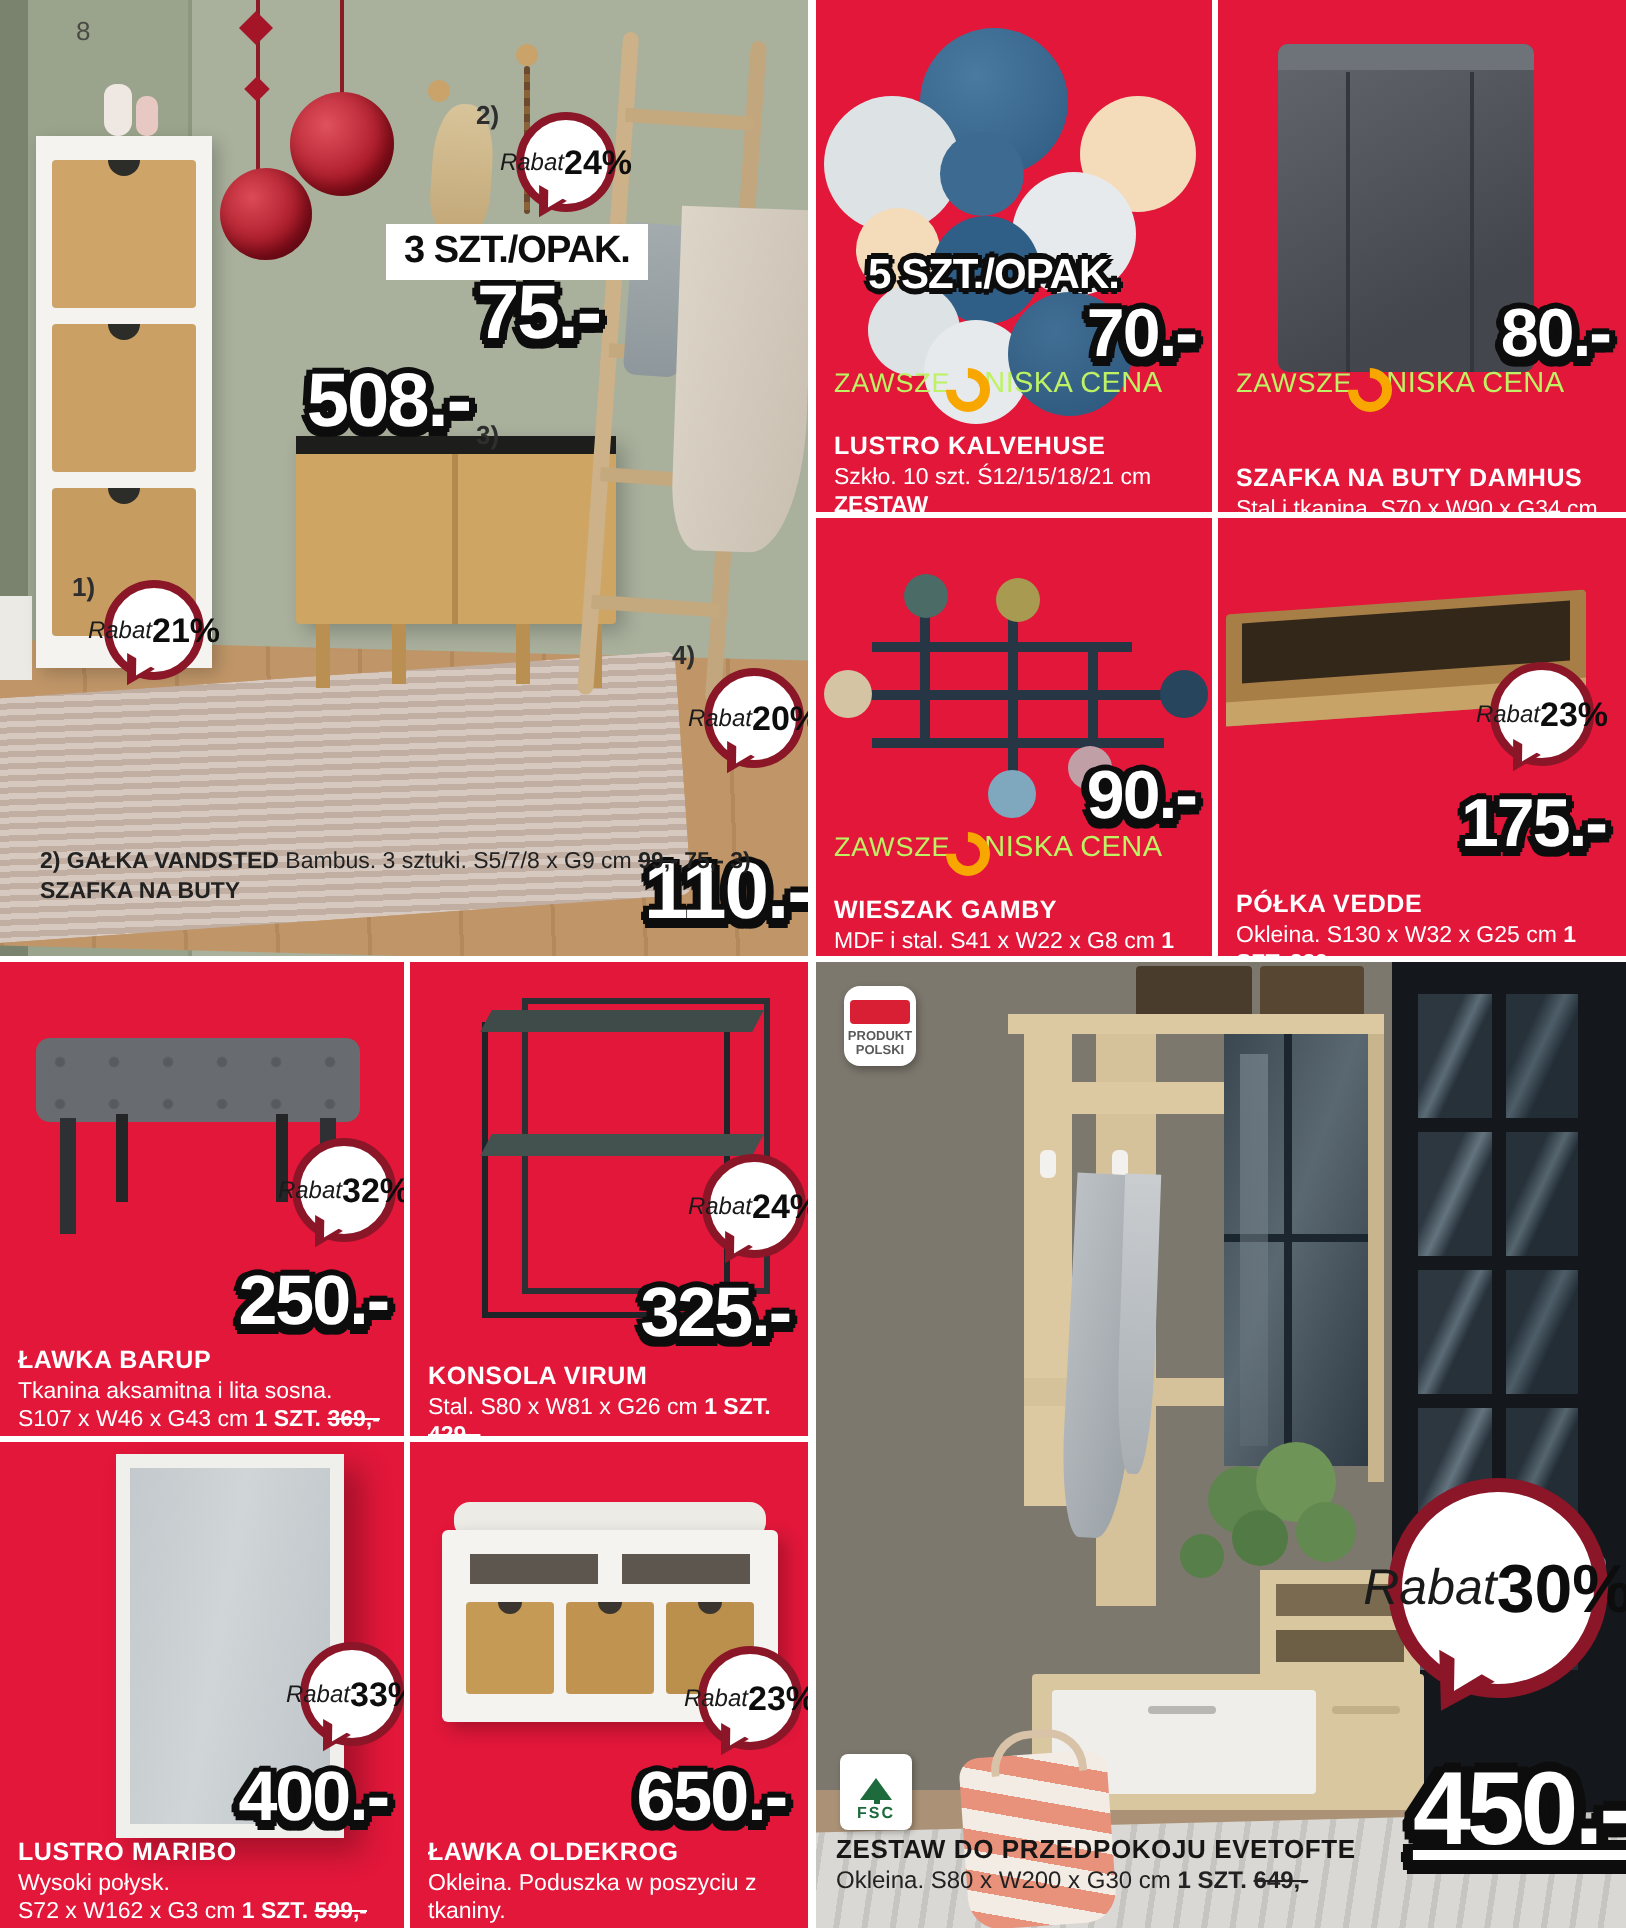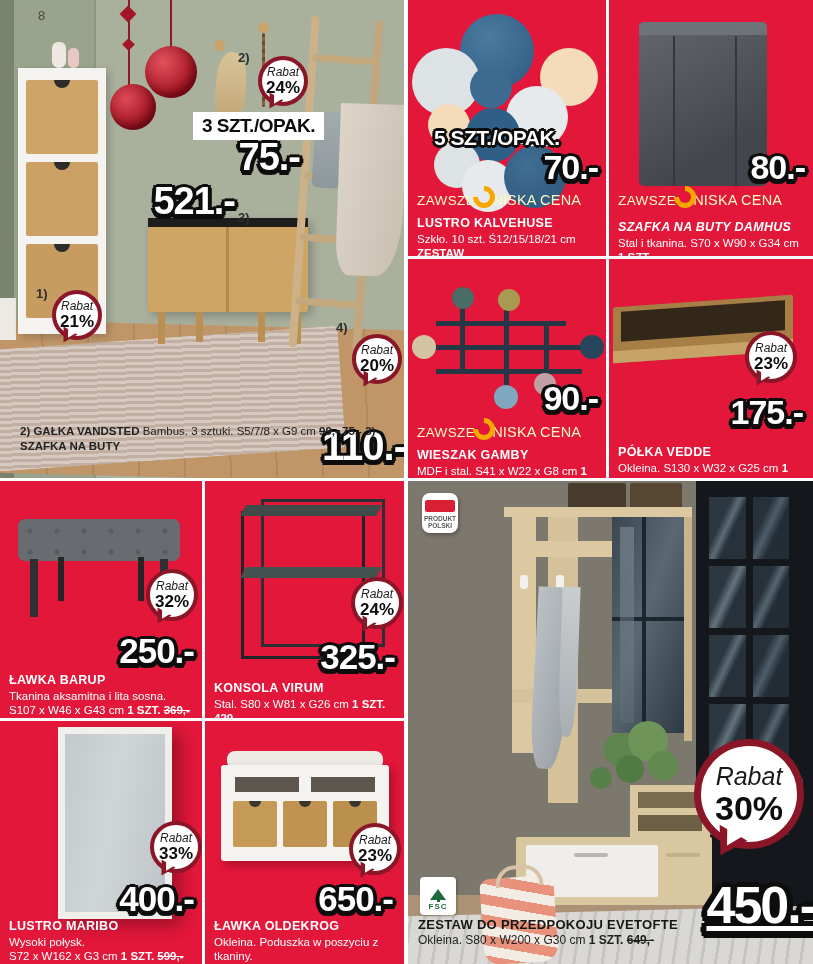--- a/index.html
+++ b/index.html
@@ -12,35 +12,35 @@
   
   .price{position:absolute;font-weight:700;color:#fff;letter-spacing:-1px;line-height:1;text-align:right;
     text-shadow:-3px -2px 0 #0d0d0d,3px -2px 0 #0d0d0d,-3px 3px 0 #0d0d0d,3px 3px 0 #0d0d0d,
       -4px 1px 0 #0d0d0d,4px 1px 0 #0d0d0d,0 -3px 0 #0d0d0d,0 4px 0 #0d0d0d,2px 5px 0 #0d0d0d,-2px 5px 0 #0d0d0d;}
   .price-xl{letter-spacing:-2px;
     text-shadow:-5px -3px 0 #0d0d0d,5px -3px 0 #0d0d0d,-5px 5px 0 #0d0d0d,5px 5px 0 #0d0d0d,
       -6px 1px 0 #0d0d0d,6px 1px 0 #0d0d0d,0 -5px 0 #0d0d0d,0 6px 0 #0d0d0d,3px 7px 0 #0d0d0d,-3px 7px 0 #0d0d0d;}
 
   
   .bubble{position:absolute;background:#fff;border:4px solid #8a1628;border-radius:50%;
-    display:flex;flex-direction:column;align-items:center;justify-content:center;line-height:1;z-index:6;}
+    display:flex;flex-direction:row;align-items:center;justify-content:center;line-height:1;z-index:6;}
   .bubble::after{content:"";position:absolute;left:1px;bottom:-15px;border:8px solid transparent;
     border-top:14px solid #8a1628;transform:rotate(30deg);}
   .bubble::before{content:"";position:absolute;left:8px;bottom:-7px;border:5px solid transparent;
     border-top:9px solid #fff;transform:rotate(30deg);z-index:1;}
   .bubble .rl{font-style:italic;font-size:12px;color:#1a1a1a;}
   .bubble .rv{font-weight:700;font-size:17px;color:#0d0d0d;margin-top:1px;}
   .bubble-xl{border-width:7px;}
   .bubble-xl::after{border:16px solid transparent;border-top:26px solid #8a1628;bottom:-30px;left:6px;}
   .bubble-xl::before{border:10px solid transparent;border-top:18px solid #fff;bottom:-14px;left:18px;}
   .bubble-xl .rl{font-size:25px;}
   .bubble-xl .rv{font-size:34px;margin-top:2px;}
 
   
-  .znc{display:flex;align-items:flex-end;color:#fef9c3;height:24px;}
+  .znc{display:flex;align-items:flex-start;color:#bef264;height:24px;}
   .znc .z{font-size:13.5px;letter-spacing:.4px;}
   .znc .c{width:12px;height:12px;border-radius:50%;border:5px solid #f7a700;border-top-color:transparent;
     transform:rotate(-45deg);margin:0 -3px 0 -2px;flex:0 0 auto;}
   .znc .n{font-weight:400;font-size:14.5px;letter-spacing:.2px;}
 
   .pname{font-weight:700;font-size:12.5px;color:#fff;letter-spacing:.3px;line-height:1.25;}
   .pdesc{font-size:11.5px;color:#fff;line-height:1.28;}
   .seg-b{font-weight:700;}
   .seg-s{text-decoration:line-through;}
   .dark-text .pname{color:#161616;}
@@ -120,21 +120,21 @@
          background:linear-gradient(100deg,#ddd5c8,#c8bfb1);border-radius:0 0 40% 20%;transform:rotate(2deg);"></div>
 
     <div class="abs" style="left:38px;top:8px;font-size:13px;color:#4a4a44;">8</div>
     <div class="marker" style="left:238px;top:50px;">2)</div>
     <div class="bubble" style="left:258px;top:56px;width:42px;height:42px;">
       <span class="rl">Rabat</span>
       <span class="rv">24%</span>
     </div>
     <div class="packbox" style="left:193px;top:112px;">3 SZT./OPAK.</div>
     <div class="price" style="left:210px;top:138px;width:90px;font-size:38px;">75.-</div>
-    <div class="price" style="left:140px;top:182px;width:95px;font-size:38px;">521.-</div>
+    <div class="price" style="left:140px;top:182px;width:95px;font-size:38px;">508.-</div>
     <div class="marker" style="left:238px;top:210px;">3)</div>
     <div class="marker" style="left:36px;top:286px;">1)</div>
     <div class="bubble" style="left:52px;top:290px;width:42px;height:42px;">
       <span class="rl">Rabat</span>
       <span class="rv">21%</span>
     </div>
     <div class="marker" style="left:336px;top:320px;">4)</div>
     <div class="bubble" style="left:352px;top:334px;width:42px;height:42px;">
       <span class="rl">Rabat</span>
       <span class="rv">20%</span>
@@ -180,21 +180,21 @@
       <div class="abs" style="left:34px;top:14px;width:2px;height:150px;background:#34373c;"></div>
       <div class="abs" style="left:96px;top:14px;width:2px;height:150px;background:#34373c;"></div>
     </div>
     <div class="price" style="left:122px;top:150px;width:74px;font-size:34px;">80.-</div>
     <div class="info" style="top:184px;">
       <div class="znc">
         <span class="z">ZAWSZE</span>
         <span class="c"></span>
         <span class="n">NISKA CENA</span>
       </div>
-      <div class="pname" style="margin-top:12px;font-style:italic;">SZAFKA NA BUTY DAMHUS</div>
+      <div class="pname" style="margin-top:24px;">SZAFKA NA BUTY DAMHUS</div>
       <div class="pdesc"><span>Stal i tkanina. S70 x W90 x G34 cm </span><span class="seg-b">1 SZT.</span></div>
     </div>
   </div>
 
   <div class="tile" style="left:408px;top:259px;width:198px;height:219px;">
     <div class="abs" style="left:8px;top:14px;width:182px;height:150px;">
       <div class="abs" style="left:20px;top:48px;width:130px;height:5px;background:#263645;"></div>
       <div class="abs" style="left:2px;top:72px;width:180px;height:5px;background:#263645;"></div>
       <div class="abs" style="left:20px;top:96px;width:146px;height:5px;background:#263645;"></div>
       <div class="abs" style="left:44px;top:26px;width:5px;height:72px;background:#263645;"></div>

